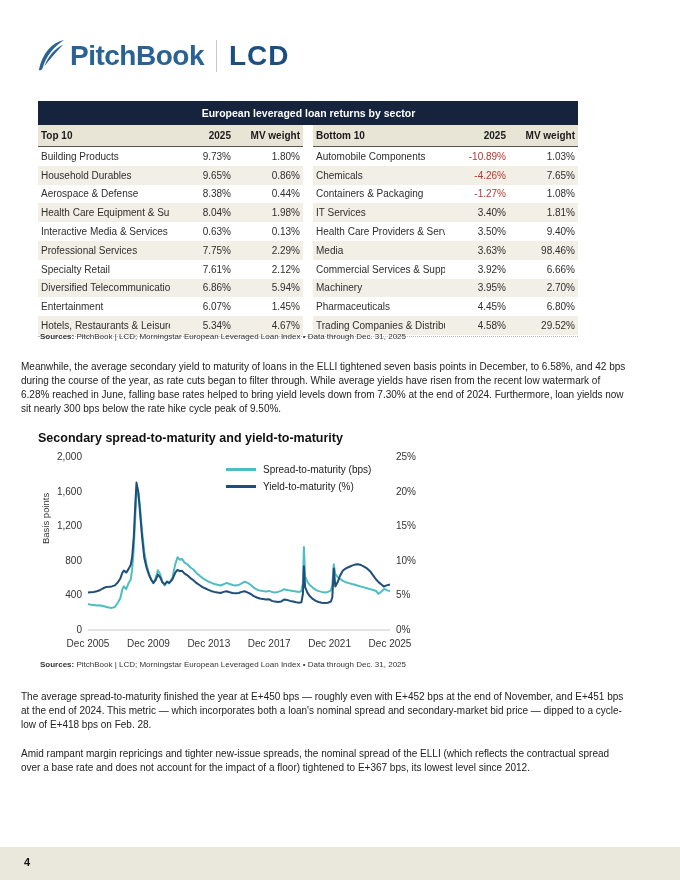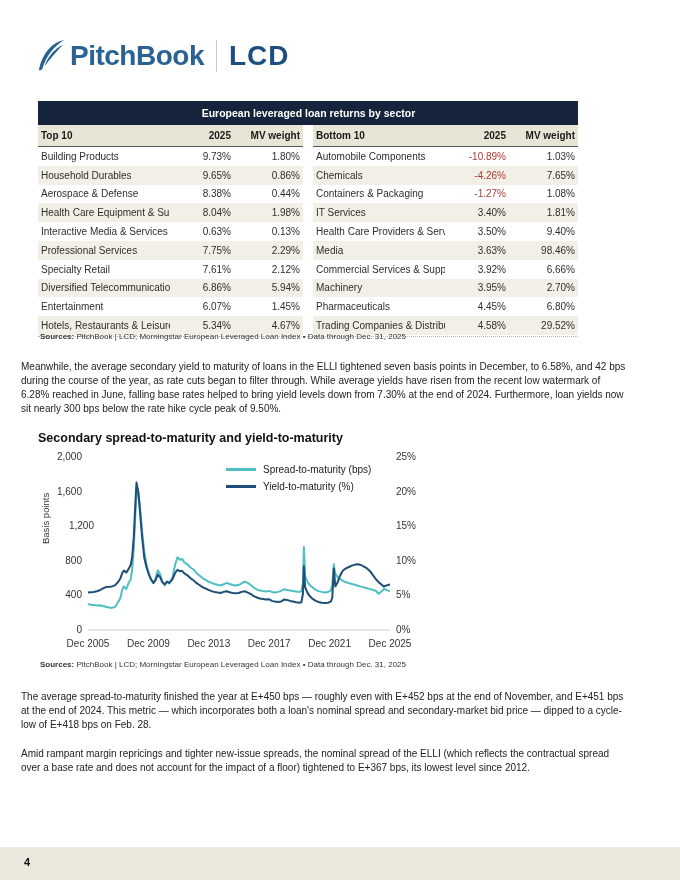--- a/index.html
+++ b/index.html
@@ -203,21 +203,21 @@
         <span class="legend-label">Yield-to-maturity (%)</span>
       </div>
     </div>
   <svg width="400" height="212">
         <line x1="50" x2="352" y1="181" y2="181" stroke="#c9c9c9" stroke-width="1"></line>
         <polyline points="50.0,155.1 52.7,155.7 55.7,156.1 58.8,156.5 61.8,156.3 64.8,157.0 67.8,157.8 70.8,158.5 73.9,158.9 76.9,158.0 79.9,153.5 82.2,149.4 84.4,140.3 85.9,137.3 88.2,140.2 90.5,134.3 92.7,130.4 94.2,120.5 95.8,98.8 97.3,66.8 98.8,40.0 100.3,43.9 101.8,55.6 104.1,82.4 106.3,103.1 108.6,115.7 110.9,124.3 113.1,130.4 115.4,134.3 117.6,129.1 119.9,121.3 122.2,125.2 124.4,133.0 126.7,136.5 129.0,132.7 131.2,134.5 134.3,129.1 137.3,115.1 139.5,108.3 141.8,110.8 144.1,109.9 146.3,113.4 149.4,115.3 152.4,118.5 155.4,120.5 158.4,123.9 161.4,126.5 164.5,129.1 167.5,130.8 170.5,132.6 173.5,133.9 176.5,135.0 179.6,135.8 182.6,136.5 185.6,135.3 188.6,133.9 191.6,135.0 194.7,136.0 197.7,136.5 200.7,136.0 203.7,134.3 206.7,132.7 209.8,133.9 212.8,136.0 215.8,138.6 218.8,140.5 221.8,141.6 224.9,142.1 227.9,142.4 230.9,141.9 233.9,142.9 236.9,143.5 240.0,142.9 243.0,141.9 246.0,140.3 249.0,140.9 252.0,141.6 255.1,142.1 258.1,142.4 261.1,142.9 263.4,142.2 264.9,134.3 265.9,98.0 267.1,127.4 269.4,132.7 271.7,136.0 274.7,138.6 277.7,140.8 280.7,142.1 283.7,142.9 286.8,143.5 289.8,142.9 292.8,141.6 294.3,136.0 295.8,115.3 297.3,125.2 299.6,128.1 301.9,129.8 304.9,131.9 307.9,133.3 310.9,134.1 313.9,135.0 317.0,135.8 320.0,136.7 323.0,137.6 326.0,138.4 329.0,139.2 332.1,140.1 335.1,141.0 338.1,142.0 340.5,144.8 343.4,142.6 346.4,139.8 349.4,141.4 352.0,142.1" fill="none" stroke="#4fbec1" stroke-width="2" stroke-linejoin="round"></polyline>
         <polyline points="50.0,143.6 52.7,143.3 55.7,142.9 58.8,142.2 61.8,141.2 64.8,139.5 67.8,138.1 70.8,137.8 73.9,137.4 76.9,136.4 79.9,133.3 82.2,129.8 84.4,123.6 85.9,121.5 88.2,123.6 90.5,120.1 92.7,116.0 94.2,107.6 95.8,87.6 97.3,55.1 98.5,33.6 100.3,42.6 101.8,60.6 104.1,88.3 106.3,109.0 108.6,118.7 110.9,125.6 113.1,130.5 115.4,133.9 117.6,131.2 119.9,125.6 122.2,128.4 124.4,133.3 126.7,135.3 129.0,132.6 131.2,133.9 134.3,130.5 137.3,123.6 139.5,120.8 141.8,122.2 144.1,121.8 146.3,124.3 149.4,126.3 152.4,129.1 155.4,131.2 158.4,133.9 161.4,136.0 164.5,138.1 167.5,139.5 170.5,140.9 173.5,142.2 176.5,142.9 179.6,143.5 182.6,144.0 185.6,142.9 188.6,142.2 191.6,143.3 194.7,144.0 197.7,144.3 200.7,144.0 203.7,142.9 206.7,142.2 209.8,143.6 212.8,145.0 215.8,147.1 218.8,148.5 221.8,149.5 224.9,149.9 227.9,150.4 230.9,150.2 233.9,151.9 236.9,152.6 240.0,153.0 243.0,152.6 246.0,150.6 249.0,150.9 252.0,151.9 255.1,152.6 258.1,153.3 261.1,153.7 263.4,153.3 264.9,145.0 265.9,117.3 267.1,138.1 269.4,143.6 271.7,147.1 274.7,149.9 277.7,151.9 280.7,153.0 283.7,153.7 286.8,154.0 289.8,153.7 292.8,152.6 294.3,148.5 295.8,119.4 297.3,137.4 299.6,133.3 301.9,127.0 304.9,121.5 307.9,119.4 310.9,118.0 313.9,116.6 317.0,115.6 320.0,115.3 323.0,116.0 326.0,117.7 329.0,119.4 332.1,122.2 335.1,126.3 338.1,130.5 341.1,133.6 344.1,136.0 345.7,137.5 348.7,136.4 352.0,135.5" fill="none" stroke="#1f4e79" stroke-width="2" stroke-linejoin="round"></polyline>
       </svg>
       <span class="tick left" style="left: 4px; top: 2px;">2,000</span>
       <span class="tick left" style="left: 4px; top: 36.6px;">1,600</span>
-      <span class="tick left" style="left: 16px; top: 71.2px;">1,200</span>
+      <span class="tick left" style="left: 4px; top: 71.2px;">1,200</span>
       <span class="tick left" style="left: 4px; top: 105.8px;">800</span>
       <span class="tick left" style="left: 4px; top: 140.4px;">400</span>
       <span class="tick left" style="left: 4px; top: 175px;">0</span>
       <span class="tick right" style="left: 358px; top: 2px;">25%</span>
       <span class="tick right" style="left: 358px; top: 36.6px;">20%</span>
       <span class="tick right" style="left: 358px; top: 71.2px;">15%</span>
       <span class="tick right" style="left: 358px; top: 105.8px;">10%</span>
       <span class="tick right" style="left: 358px; top: 140.4px;">5%</span>
       <span class="tick right" style="left: 358px; top: 175px;">0%</span>
       <span class="tick xlab" style="left: 22px; top: 189px;">Dec 2005</span>

